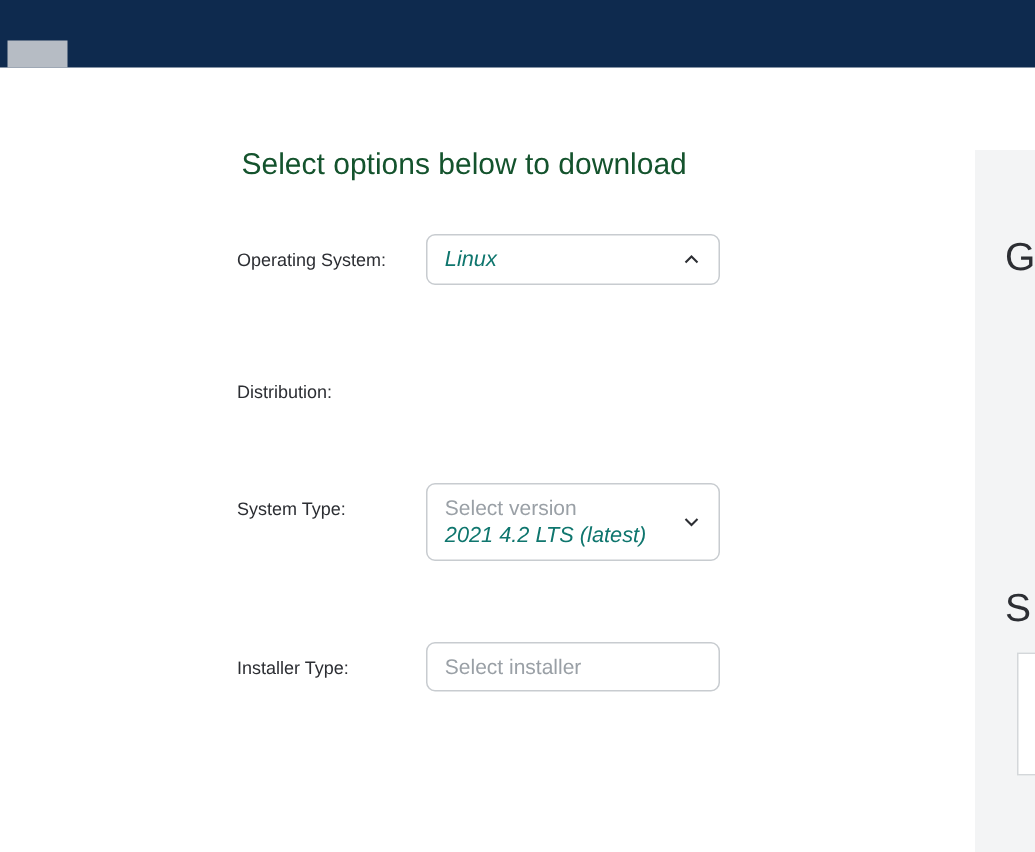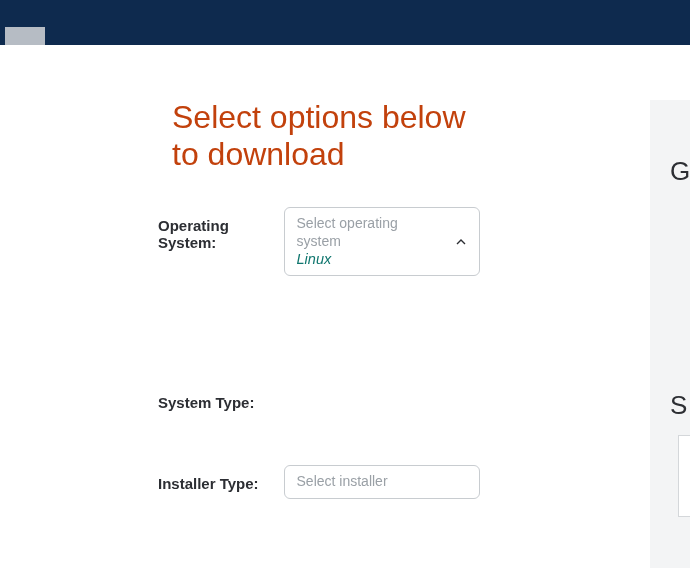--- a/index.html
+++ b/index.html
@@ -25,34 +25,34 @@
     width: 40px;
     height: 18px;
     background: #b6bcc4;
   }
   .content {
     padding: 54px 0 0 158px;
     width: 480px;
     box-sizing: border-box;
   }
   .heading {
-    font-size: 32px;
+    font-size: 20px;
     font-weight: 400;
-    color: #c2410c;
-    margin: 0 0 34px 14px;
+    color: #14532d;
+    margin: 0 0 34px 3px;
   }
   .form-row {
     display: flex;
     align-items: flex-start;
     margin-bottom: 54px;
   }
   .form-label {
     width: 186px;
-    font-size: 15px;
-    font-weight: 700;
+    font-size: 12px;
+    font-weight: 400;
     color: #2c2e33;
     padding-top: 10px;
   }
   .select-box {
     width: 268px;
     border: 1px solid #c8ccd0;
     border-radius: 6px;
     padding: 7px 34px 7px 12px;
     box-sizing: border-box;
     position: relative;
@@ -122,35 +122,44 @@
 <div class="top-banner">
   <div class="menu-square"></div>
 </div>
 
 <div class="content">
   <h1 class="heading">Select options below to download</h1>
 
   <div class="form-row">
     <div class="form-label">Operating System:</div>
     <div class="select-box">
-      <div class="select-placeholder">Select operating system</div>
       <div class="select-value">Linux</div>
       <span class="chevron">
         <svg width="12" height="12" viewBox="0 0 12 12">
             <polyline points="2,8 6,4 10,8" fill="none" stroke="#2c2e33" stroke-width="1.4"></polyline>
           </svg>
       </span>
     </div>
   </div>
 
   <div class="form-row">
+    <div class="form-label">Distribution:</div>
   </div>
 
   <div class="form-row">
     <div class="form-label">System Type:</div>
+    <div class="select-box">
+      <div class="select-placeholder">Select version</div>
+      <div class="select-value">2021 4.2 LTS (latest)</div>
+      <span class="chevron">
+        <svg width="12" height="12" viewBox="0 0 12 12">
+            <polyline points="2,4 6,8 10,4" fill="none" stroke="#2c2e33" stroke-width="1.4"></polyline>
+          </svg>
+      </span>
+    </div>
   </div>
 
   <div class="form-row">
     <div class="form-label">Installer Type:</div>
     <div class="select-box">
       <div class="select-placeholder">Select installer</div>
 
     </div>
   </div>
 </div>

